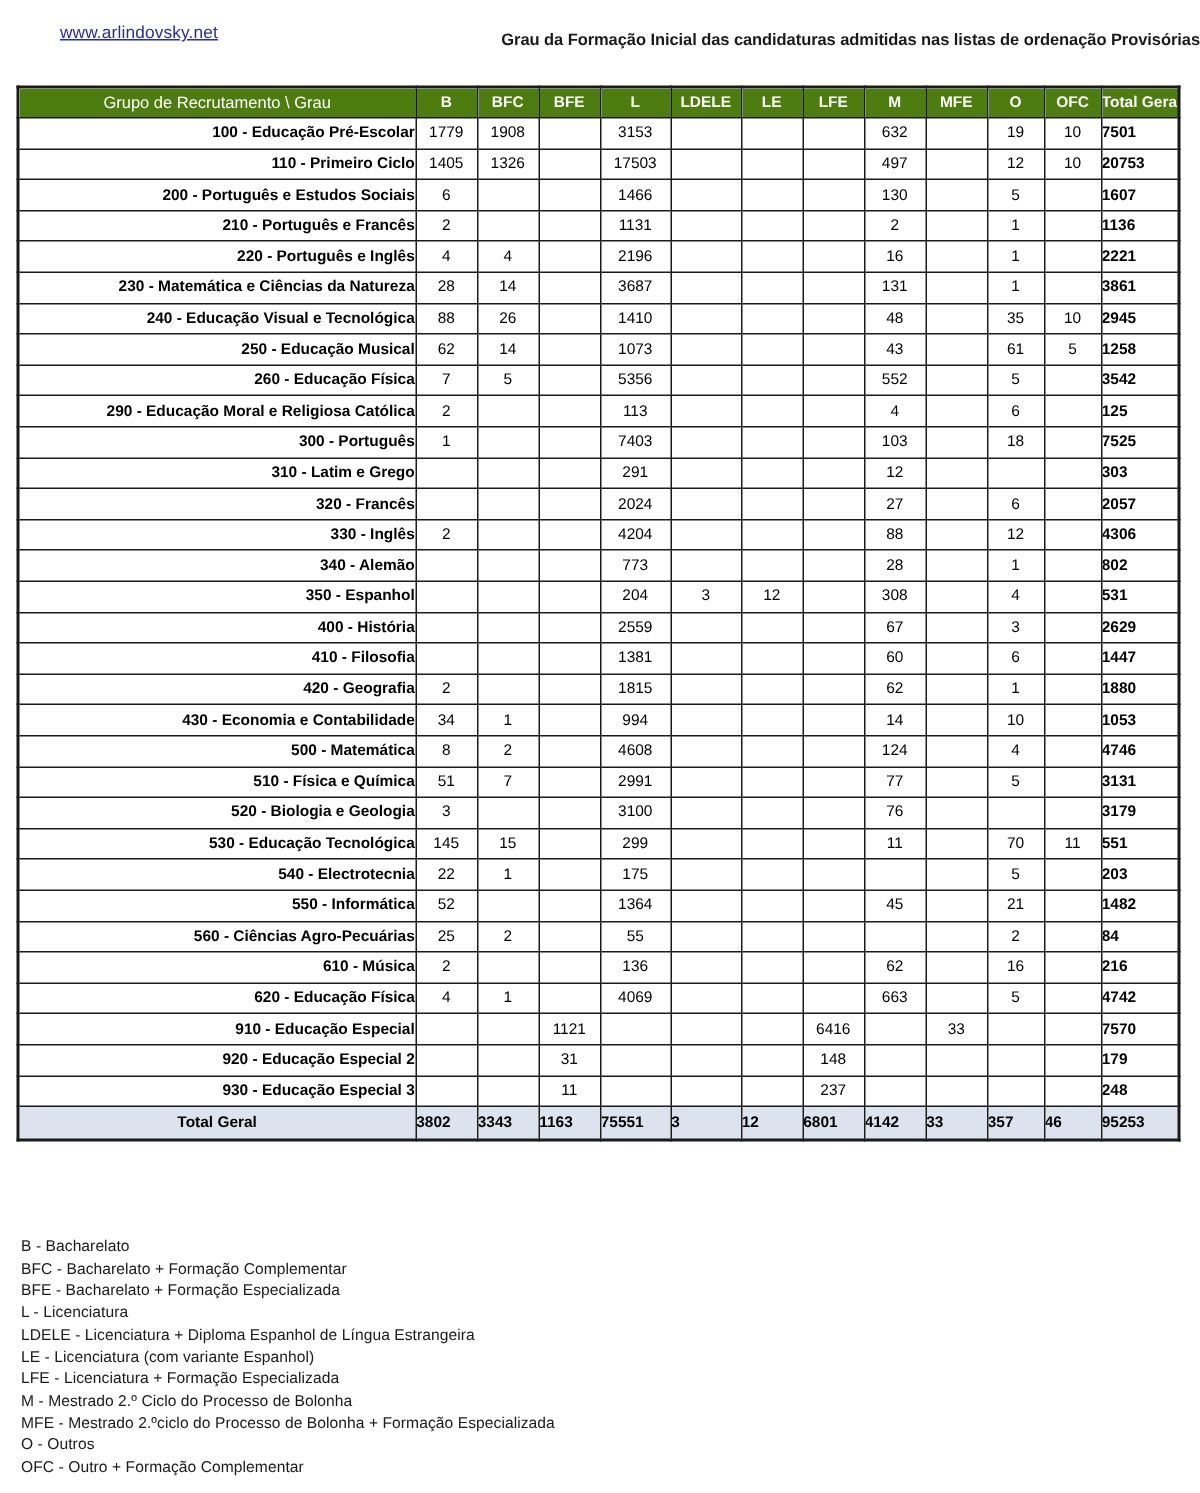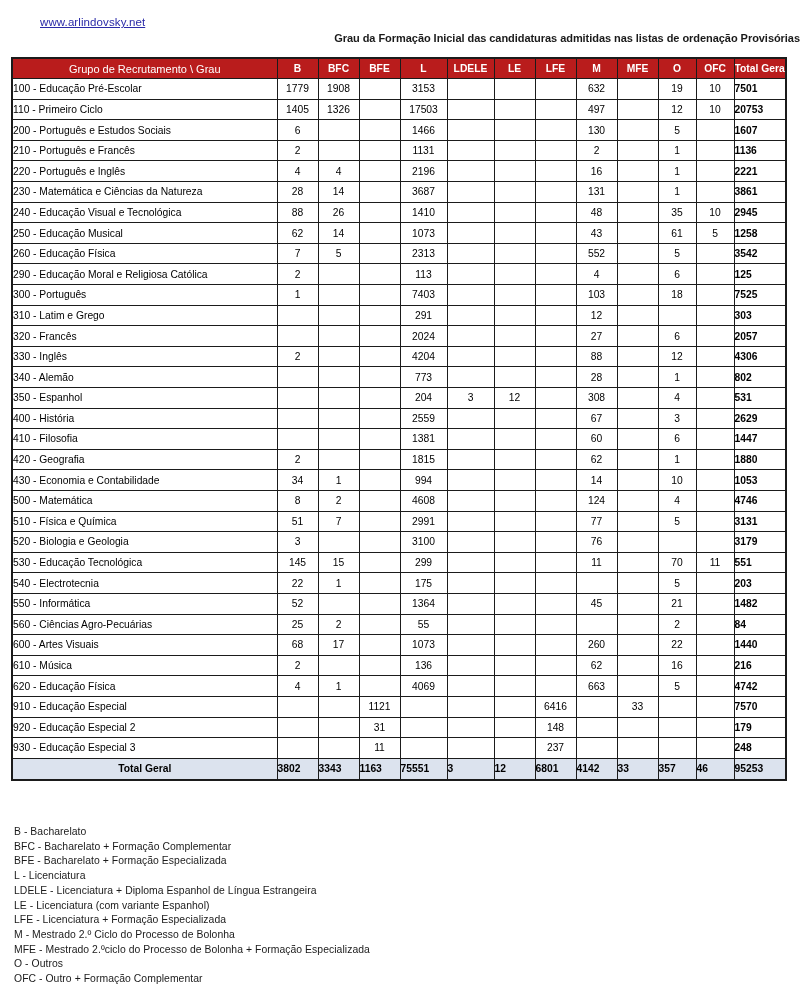--- a/index.html
+++ b/index.html
@@ -36,21 +36,21 @@
     top: 0;
     font-size: 11.5px;
     color: #2a2aa8;
     text-decoration: underline;
     letter-spacing: 0.1px;
     white-space: nowrap;
   }
   .report-title {
     position: absolute;
     right: 24px;
-    top: 16px;
+    top: 5px;
     font-size: 11px;
     font-weight: bold;
     color: #1a1a1a;
     white-space: nowrap;
     letter-spacing: -0.05px;
   }
 
   
   .table-wrap {
     position: absolute;
@@ -69,39 +69,39 @@
     border: 1px solid #1b1b1b;
     font-size: 10.3px;
     padding: 0;
     height: 20.6px;
     box-sizing: border-box;
     overflow: hidden;
     white-space: nowrap;
   }
 
   thead th {
-    background: #b91c1c;
+    background: #4d7c0f;
     color: #ffffff;
     font-weight: bold;
     text-align: center;
     height: 53px;
     vertical-align: middle;
     font-size: 10.5px;
     border: 1px solid #11233c;
   }
   thead th.hdr-group {
     font-weight: normal;
     font-size: 11px;
   }
 
   td.rowlabel {
-    text-align: left;
+    text-align: right;
     padding-left: 5px;
     font-size: 10.3px;
-    font-weight: normal;
+    font-weight: bold;
   }
   td.num {
     text-align: center;
     font-size: 10.3px;
   }
   td.total {
     text-align: left;
     font-weight: bold;
     font-size: 10.3px;
   }
@@ -294,21 +294,21 @@
             <td class="num"></td>
             <td class="num">61</td>
             <td class="num">5</td>
             <td class="total">1258</td>
           </tr>
           <tr>
             <td class="rowlabel">260 - Educação Física</td>
             <td class="num">7</td>
             <td class="num">5</td>
             <td class="num"></td>
-            <td class="num">2313</td>
+            <td class="num">5356</td>
             <td class="num"></td>
             <td class="num"></td>
             <td class="num"></td>
             <td class="num">552</td>
             <td class="num"></td>
             <td class="num">5</td>
             <td class="num"></td>
             <td class="total">3542</td>
           </tr>
           <tr>
@@ -573,35 +573,20 @@
             <td class="num"></td>
             <td class="num">55</td>
             <td class="num"></td>
             <td class="num"></td>
             <td class="num"></td>
             <td class="num"></td>
             <td class="num"></td>
             <td class="num">2</td>
             <td class="num"></td>
             <td class="total">84</td>
-          </tr>
-          <tr>
-            <td class="rowlabel">600 - Artes Visuais</td>
-            <td class="num">68</td>
-            <td class="num">17</td>
-            <td class="num"></td>
-            <td class="num">1073</td>
-            <td class="num"></td>
-            <td class="num"></td>
-            <td class="num"></td>
-            <td class="num">260</td>
-            <td class="num"></td>
-            <td class="num">22</td>
-            <td class="num"></td>
-            <td class="total">1440</td>
           </tr>
           <tr>
             <td class="rowlabel">610 - Música</td>
             <td class="num">2</td>
             <td class="num"></td>
             <td class="num"></td>
             <td class="num">136</td>
             <td class="num"></td>
             <td class="num"></td>
             <td class="num"></td>

